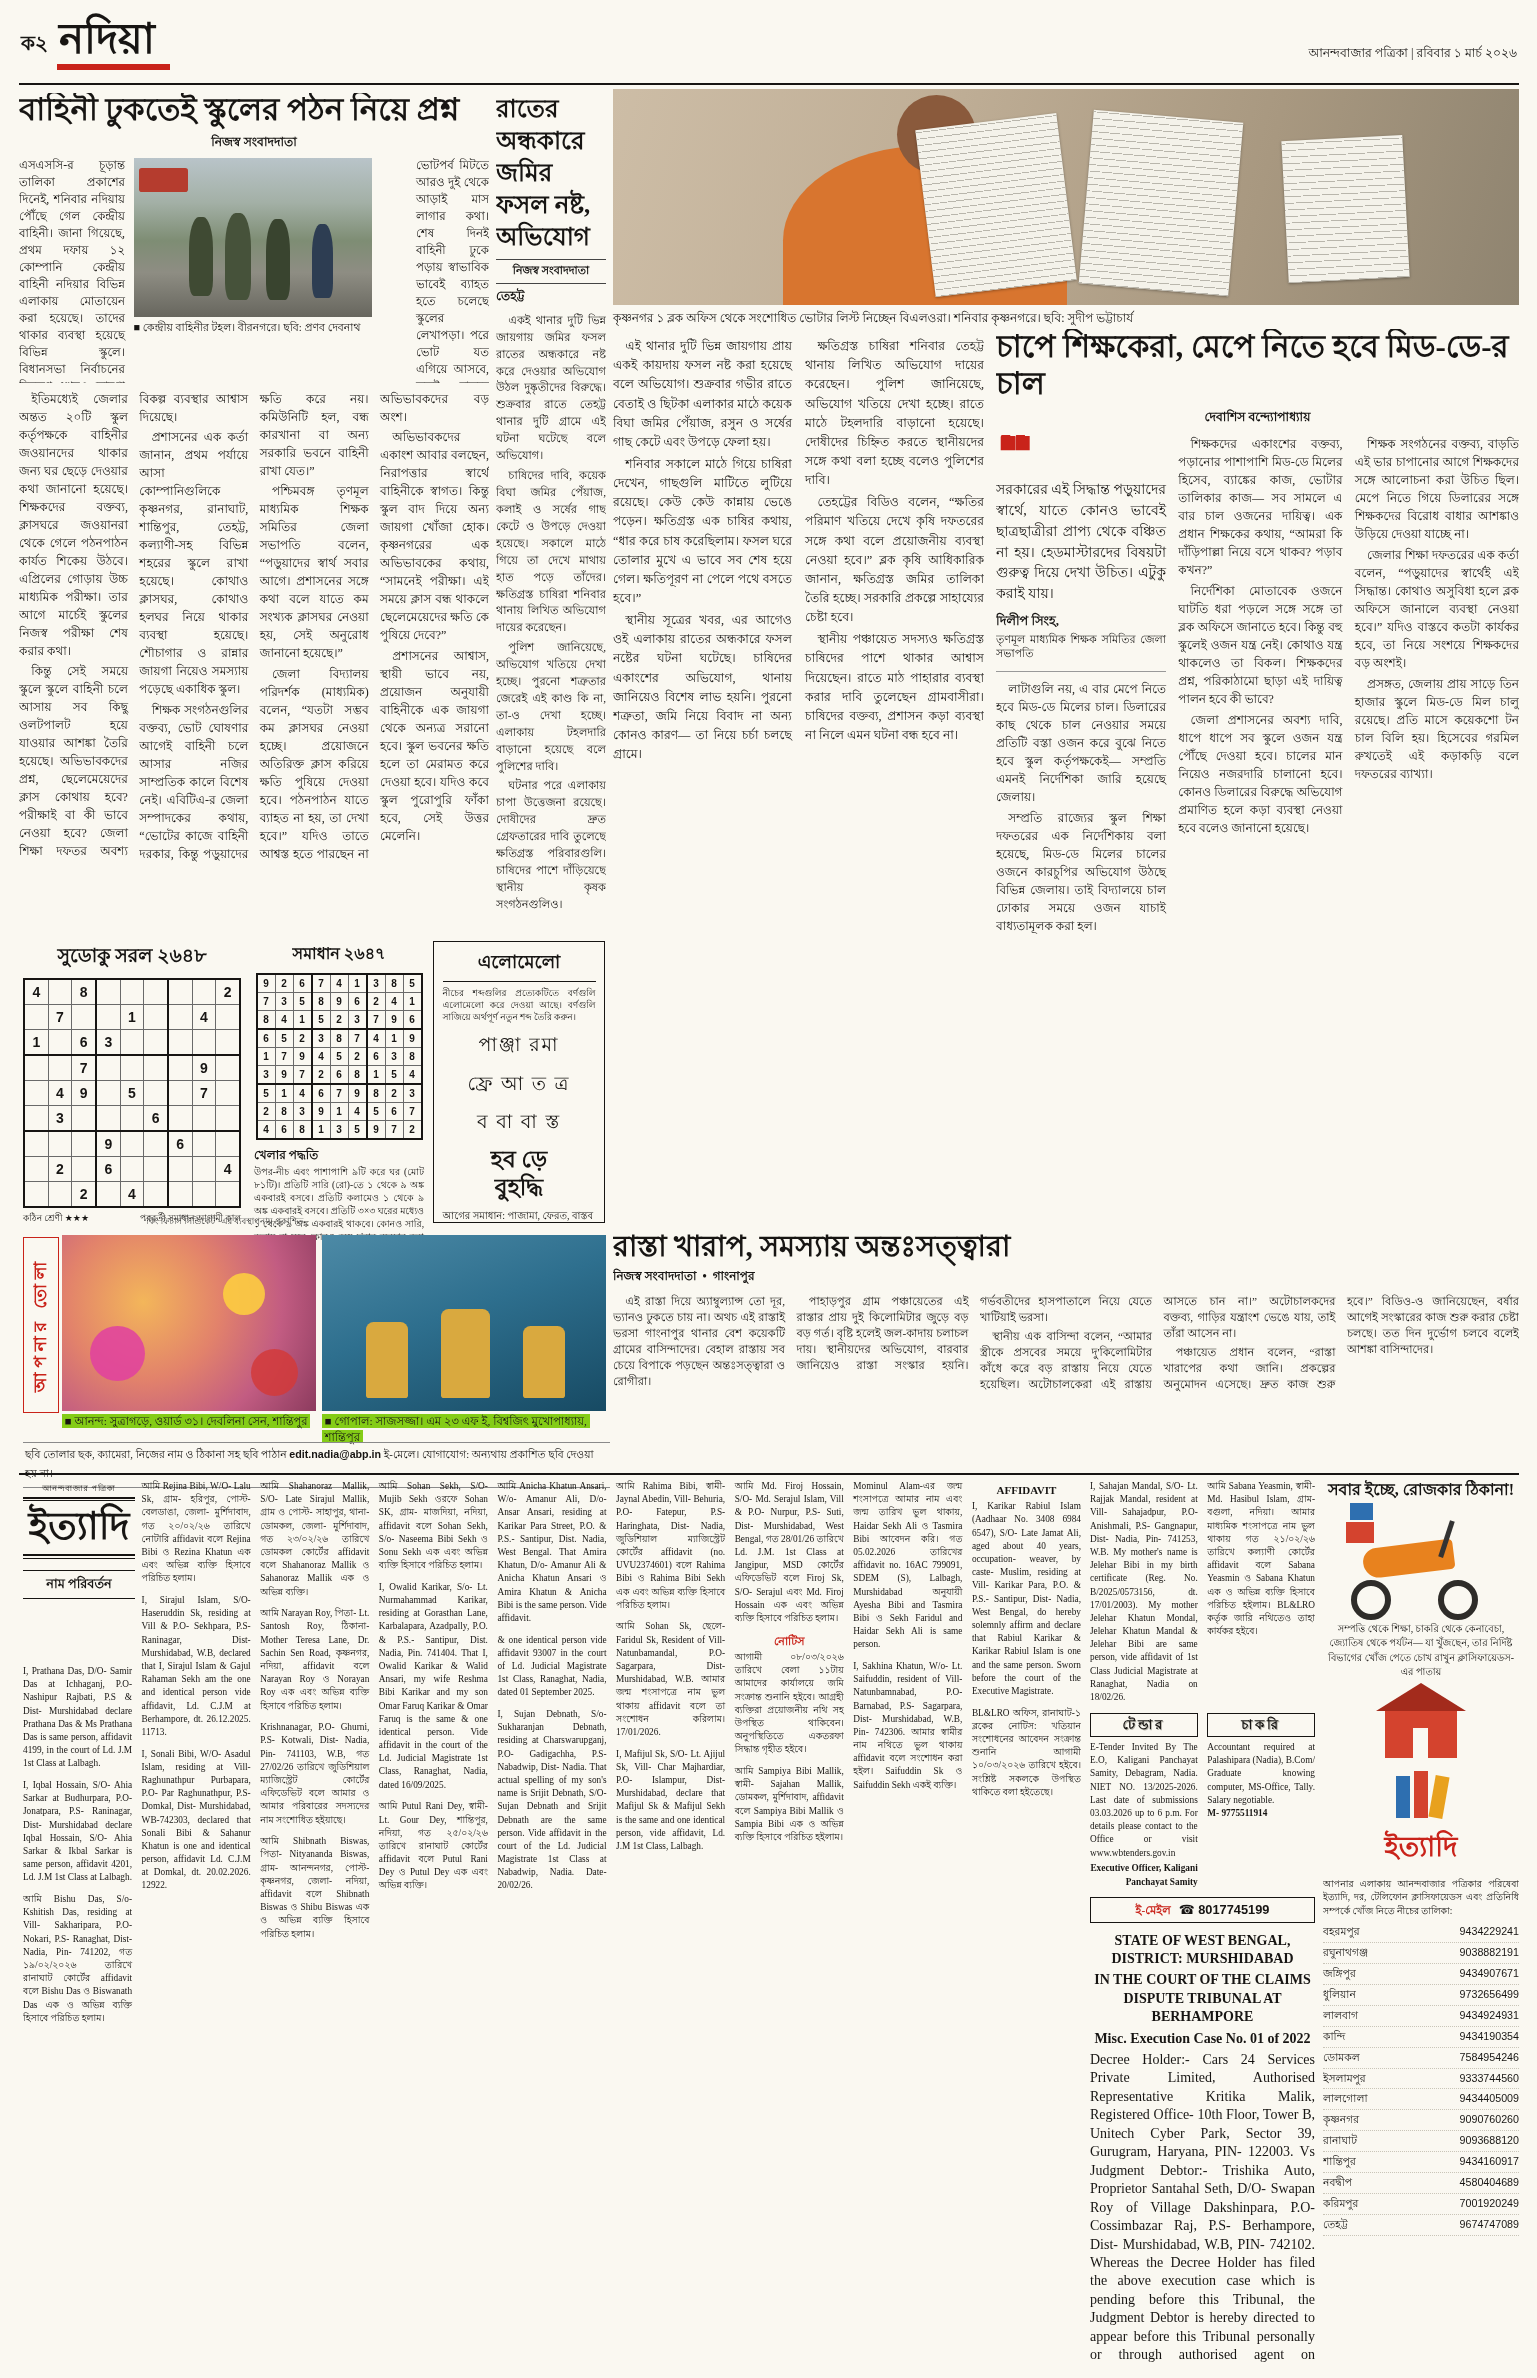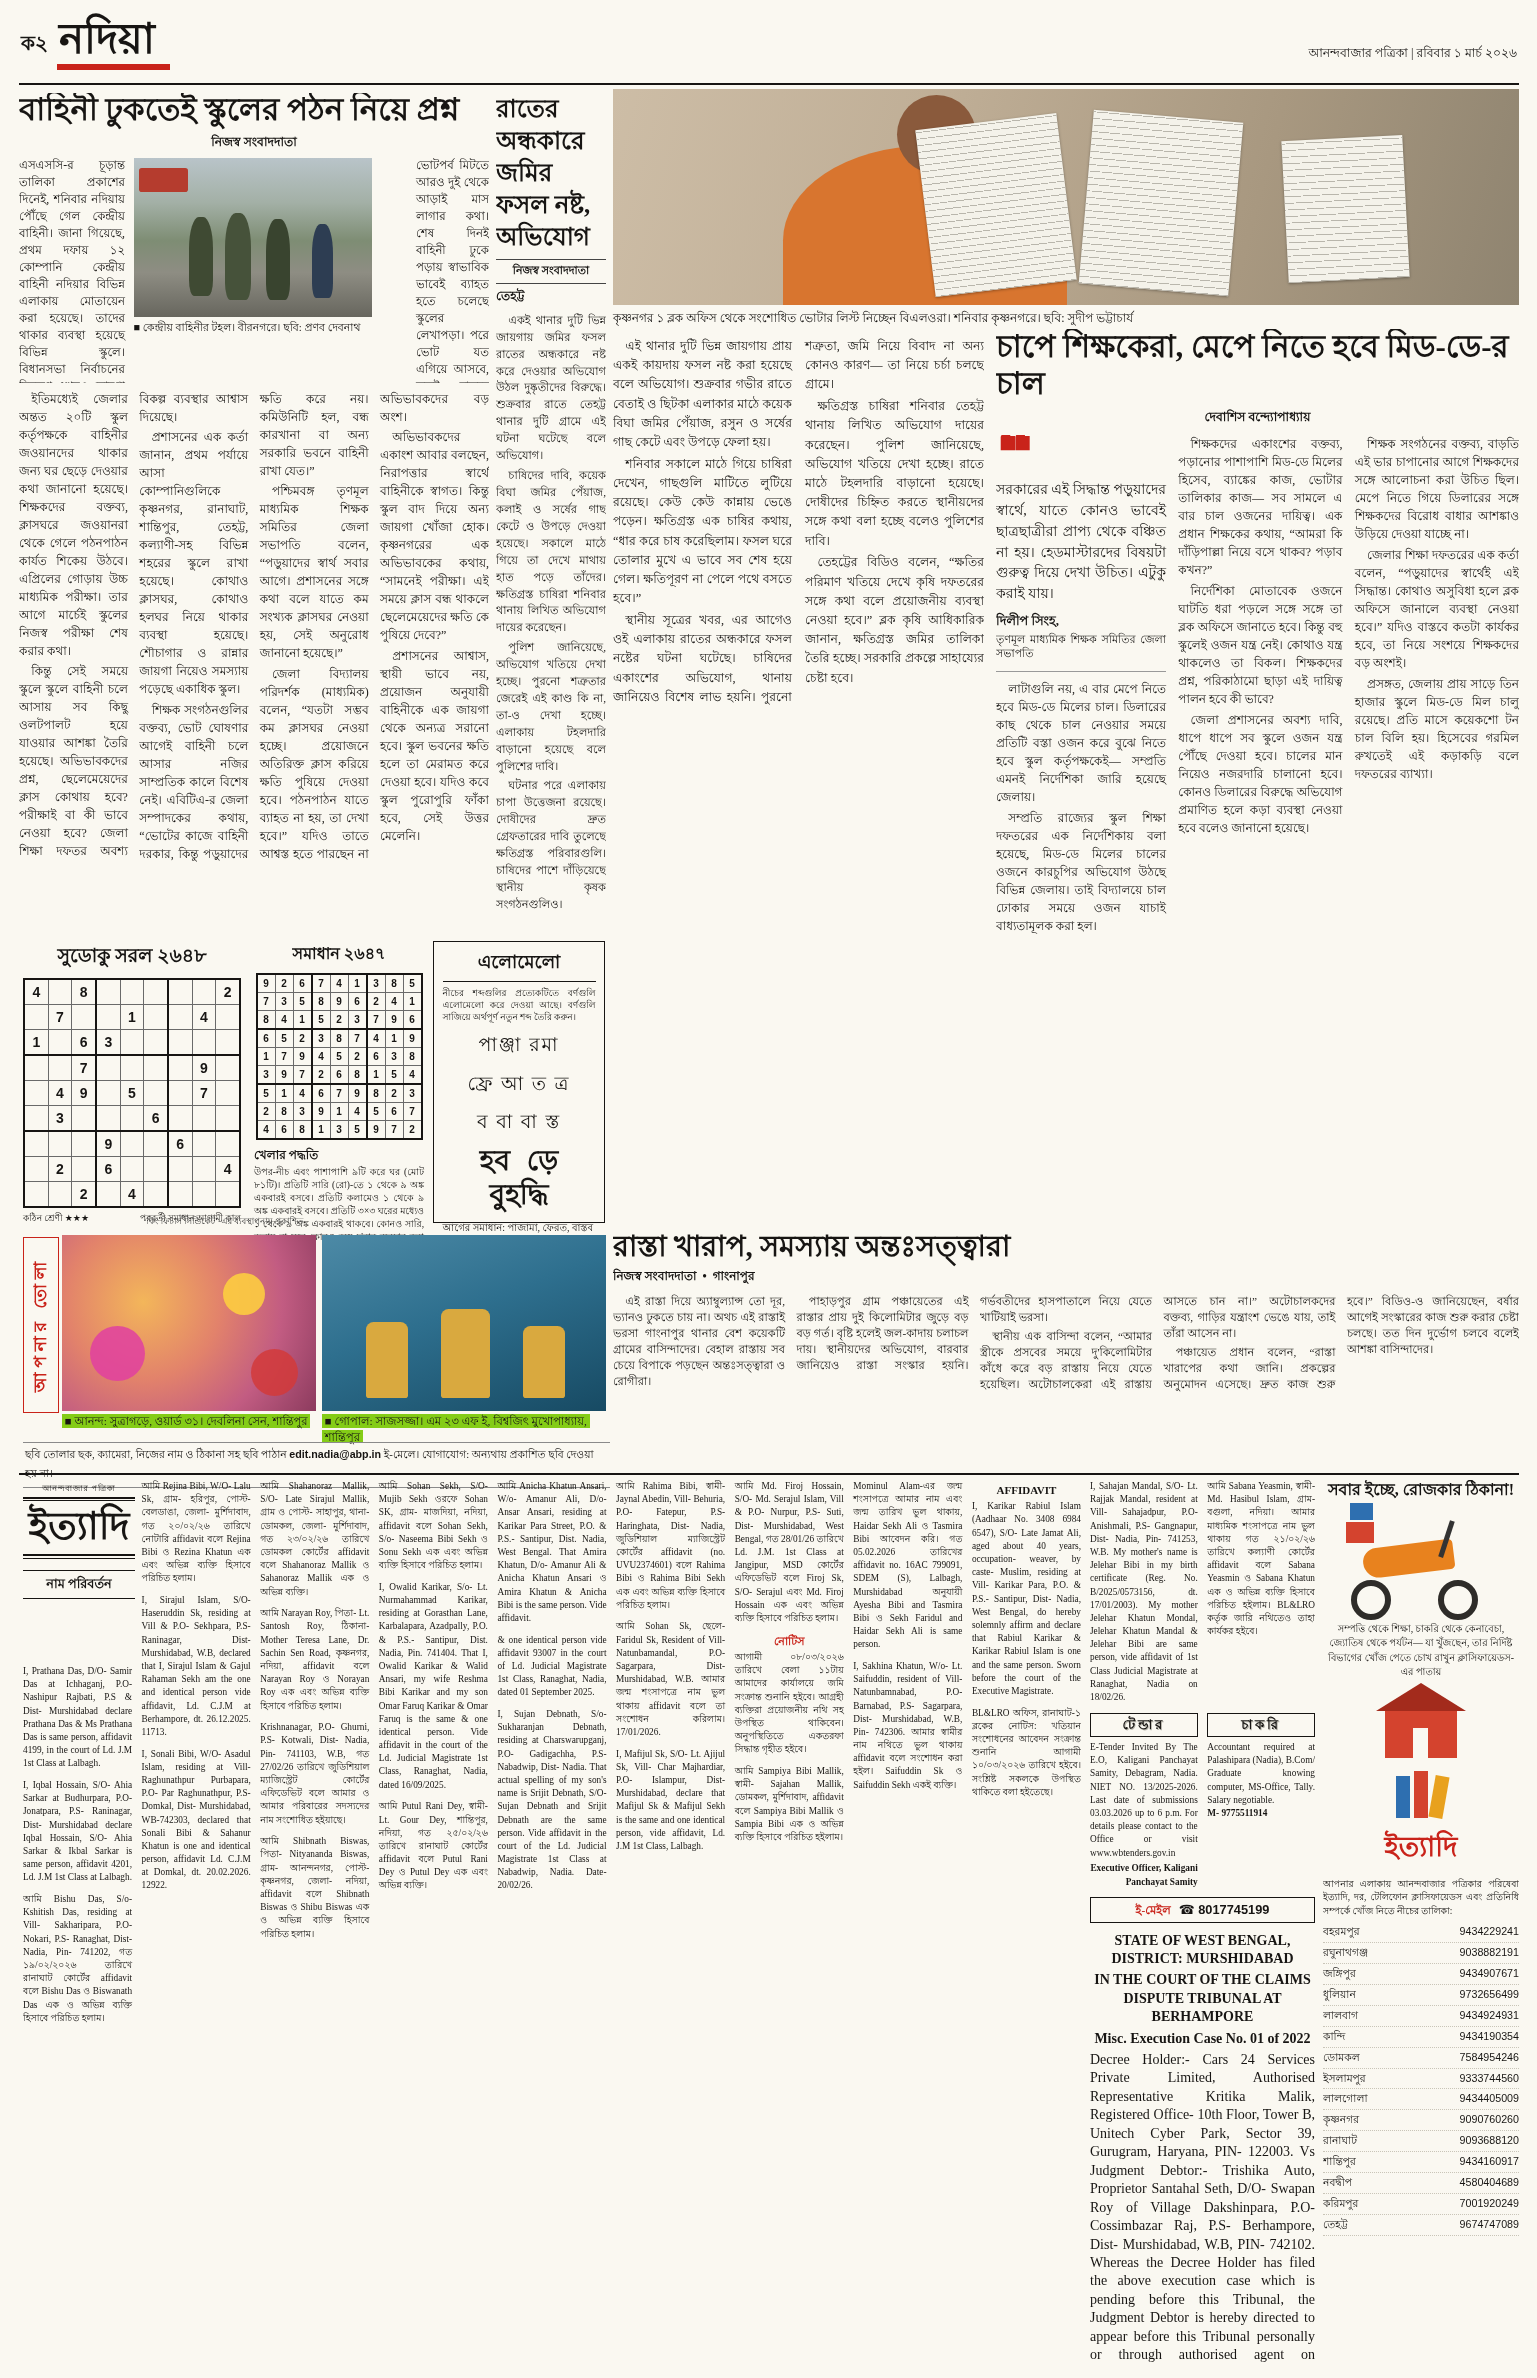--- a/index.html
+++ b/index.html
@@ -82,21 +82,21 @@
   .syndication{left:23px;top:1215px;width:401px;font-size:8.5px;text-align:center;color:#333;}
   .howto-title{font-size:12px;font-weight:bold;margin-top:6.6px;}
   .howto{font-size:9.4px;line-height:1.38;text-align:justify;}
 
   
   .elomelo{left:433px;top:941px;width:172px;height:282px;border:1.9px solid #171513;
            box-sizing:border-box;padding:5.7px 8.5px;}
   .elo-title{font-size:18px;font-weight:bold;text-align:center;border-bottom:1.4px solid #171513;padding-bottom:2.8px;}
   .elo-instr{font-size:9px;line-height:1.35;text-align:justify;margin:4.7px 0 3.8px;}
   .elo-word{font-size:19px;font-weight:normal;text-align:center;letter-spacing:1.9px;margin:6.6px 0;}
-  .elo-big{font-size:28px;font-weight:bold;text-align:center;line-height:1.2;white-space:pre-line;margin-top:1px;font-family:Liberation Mono, monospace;}
+  .elo-big{font-size:23px;font-weight:bold;text-align:center;line-height:1.2;white-space:pre-line;margin-top:1px;}
   .elo-prev{font-size:10px;margin-top:6.6px;}
 
   
   .vbanner{left:23px;top:1237px;width:34px;height:174px;border:1.4px solid #c9231a;
            display:flex;align-items:center;justify-content:center;}
   .vbanner span{writing-mode:vertical-rl;transform:rotate(180deg);color:#c9231a;
                 font-weight:bold;font-size:17px;letter-spacing:4.7px;}
   .photo1{left:62px;top:1235px;width:254px;height:176px;position:absolute;overflow:hidden;
     background:radial-gradient(circle at 32% 38%,#f3b65a 0%,#e2826b 38%,#c25c82 68%,#8c3b5e 100%);}
   .photo2{left:322px;top:1235px;width:284px;height:176px;position:absolute;overflow:hidden;
@@ -270,20 +270,21 @@
       </div>
     </div>
   </section>
 
   <section class="abs crop-cont jt">
     <p>এই থানার দুটি ভিন্ন জায়গায় প্রায় একই কায়দায় ফসল নষ্ট করা হয়েছে বলে অভিযোগ। শুক্রবার গভীর রাতে বেতাই ও ছিটকা এলাকার মাঠে কয়েক বিঘা জমির পেঁয়াজ, রসুন ও সর্ষের গাছ কেটে এবং উপড়ে ফেলা হয়।</p>
     <p>শনিবার সকালে মাঠে গিয়ে চাষিরা দেখেন, গাছগুলি মাটিতে লুটিয়ে রয়েছে। কেউ কেউ কান্নায় ভেঙে পড়েন। ক্ষতিগ্রস্ত এক চাষির কথায়, “ধার করে চাষ করেছিলাম। ফসল ঘরে তোলার মুখে এ ভাবে সব শেষ হয়ে গেল। ক্ষতিপূরণ না পেলে পথে বসতে হবে।”</p>
     <p>স্থানীয় সূত্রের খবর, এর আগেও ওই এলাকায় রাতের অন্ধকারে ফসল নষ্টের ঘটনা ঘটেছে। চাষিদের একাংশের অভিযোগ, থানায় জানিয়েও বিশেষ লাভ হয়নি। পুরনো শত্রুতা, জমি নিয়ে বিবাদ না অন্য কোনও কারণ— তা নিয়ে চর্চা চলছে গ্রামে।</p>
     <p>ক্ষতিগ্রস্ত চাষিরা শনিবার তেহট্ট থানায় লিখিত অভিযোগ দায়ের করেছেন। পুলিশ জানিয়েছে, অভিযোগ খতিয়ে দেখা হচ্ছে। রাতে মাঠে টহলদারি বাড়ানো হয়েছে। দোষীদের চিহ্নিত করতে স্থানীয়দের সঙ্গে কথা বলা হচ্ছে বলেও পুলিশের দাবি।</p>
     <p>তেহট্টের বিডিও বলেন, “ক্ষতির পরিমাণ খতিয়ে দেখে কৃষি দফতরের সঙ্গে কথা বলে প্রয়োজনীয় ব্যবস্থা নেওয়া হবে।” ব্লক কৃষি আধিকারিক জানান, ক্ষতিগ্রস্ত জমির তালিকা তৈরি হচ্ছে। সরকারি প্রকল্পে সাহায্যের চেষ্টা হবে।</p>
+    <p>স্থানীয় পঞ্চায়েত সদস্যও ক্ষতিগ্রস্ত চাষিদের পাশে থাকার আশ্বাস দিয়েছেন। রাতে মাঠ পাহারার ব্যবস্থা করার দাবি তুলেছেন গ্রামবাসীরা। চাষিদের বক্তব্য, প্রশাসন কড়া ব্যবস্থা না নিলে এমন ঘটনা বন্ধ হবে না।</p>
   </section>
 
   <div class="abs sudoku-box">
     <div class="sud-title">সুডোকু সরল ২৬৪৮</div>
     <div>
         <table class="sud p">
           <tbody>
             <tr>
               <td class="">4</td>
               <td class=""></td>

